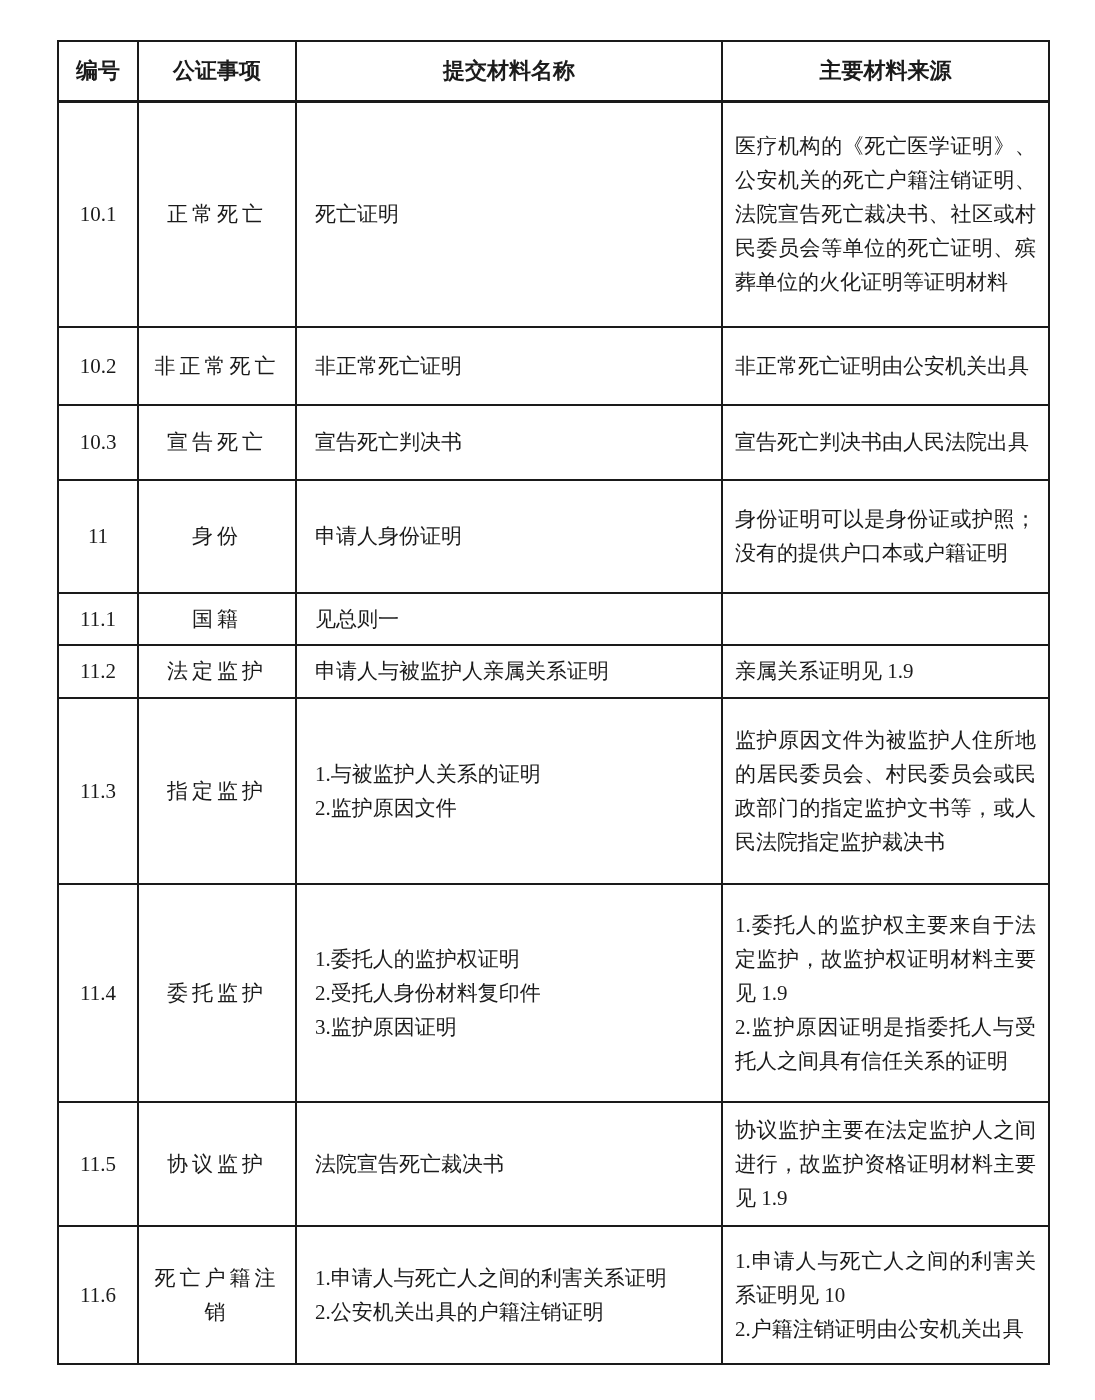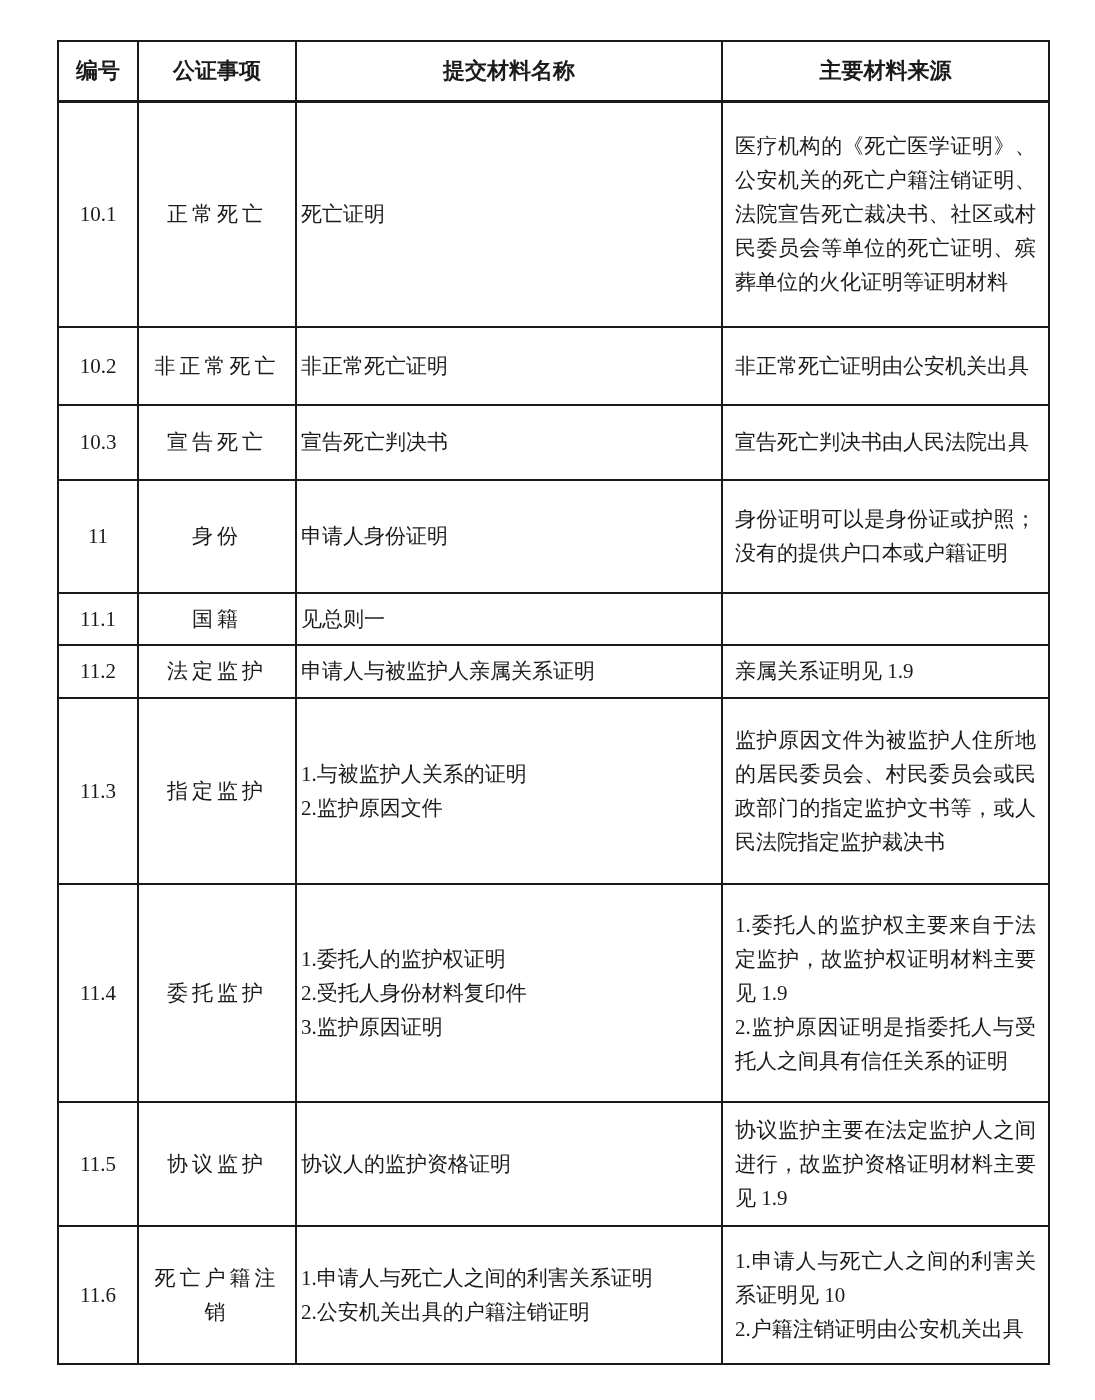--- a/index.html
+++ b/index.html
@@ -53,21 +53,21 @@
     text-align: center;
     padding: 4px 14px;
   }
   td.cell-matter {
     text-align: center;
     letter-spacing: 4px;
     padding: 8px 8px;
   }
   td.cell-materials {
     text-align: left;
-    padding: 8px 4px;
+    padding: 8px 18px;
     white-space: pre-line;
   }
   td.cell-source {
     text-align: justify;
     padding: 8px 12px;
     white-space: pre-line;
   }
   
   tbody tr:nth-child(1)  { height: 225px; }
   tbody tr:nth-child(2)  { height: 78px; }
@@ -148,21 +148,21 @@
         <td class="cell-matter">委托监护</td>
         <td class="cell-materials">1.委托人的监护权证明
 2.受托人身份材料复印件
 3.监护原因证明</td>
         <td class="cell-source">1.委托人的监护权主要来自于法定监护，故监护权证明材料主要见 1.9
 2.监护原因证明是指委托人与受托人之间具有信任关系的证明</td>
       </tr>
       <tr>
         <td class="cell-id">11.5</td>
         <td class="cell-matter">协议监护</td>
-        <td class="cell-materials">协议人的监护资格证明</td>
+        <td class="cell-materials">法院宣告死亡裁决书</td>
         <td class="cell-source">协议监护主要在法定监护人之间进行，故监护资格证明材料主要见 1.9</td>
       </tr>
       <tr>
         <td class="cell-id">11.6</td>
         <td class="cell-matter">死亡户籍注销</td>
         <td class="cell-materials">1.申请人与死亡人之间的利害关系证明
 2.公安机关出具的户籍注销证明</td>
         <td class="cell-source">1.申请人与死亡人之间的利害关系证明见 10
 2.户籍注销证明由公安机关出具</td>
       </tr>

